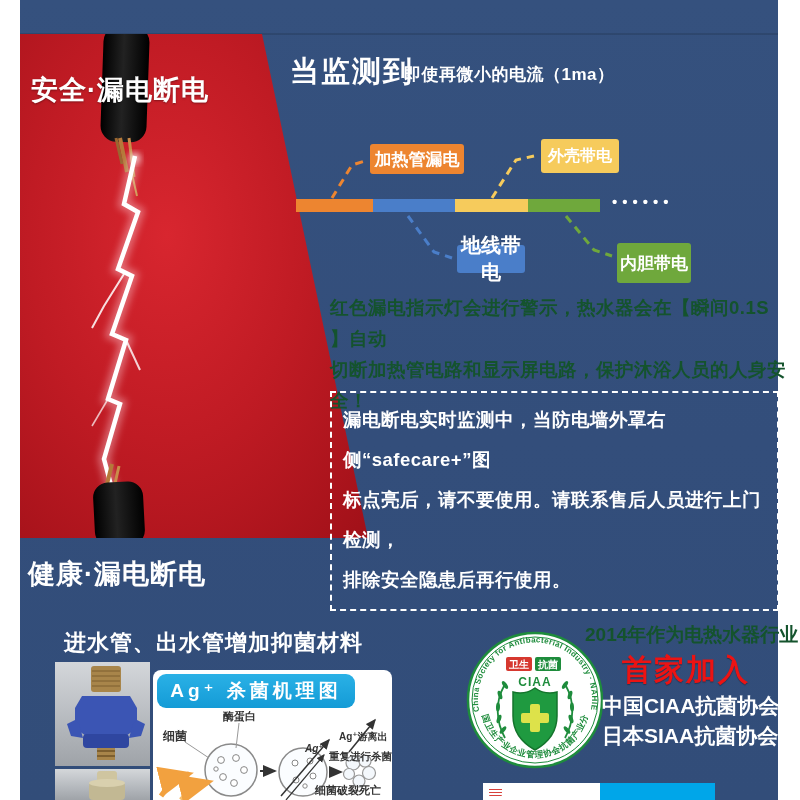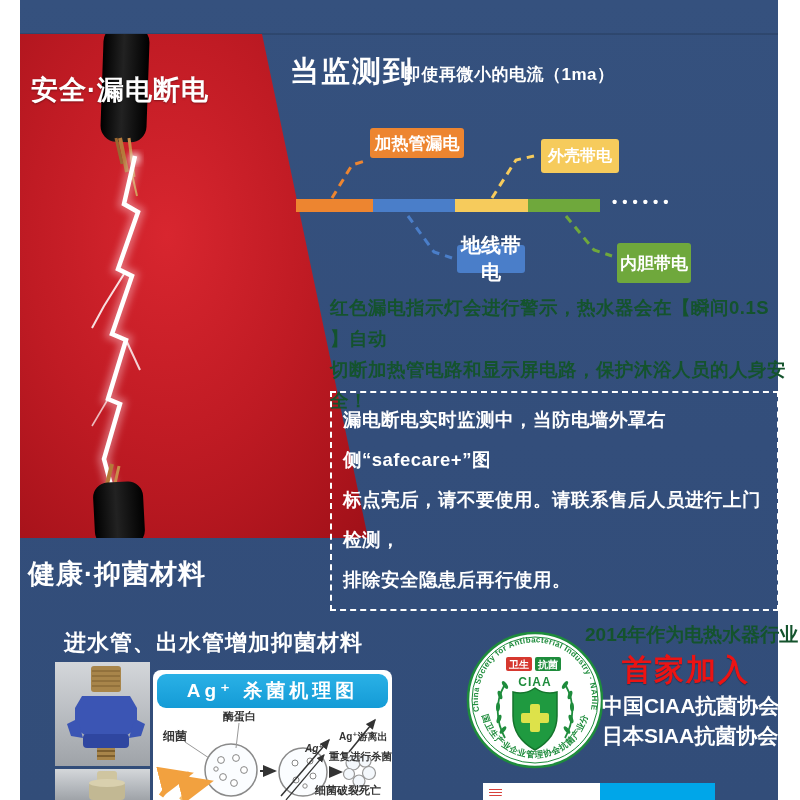--- a/index.html
+++ b/index.html
@@ -16,37 +16,37 @@
   .monitor-sub{position:absolute;left:404px;top:63px;color:#fff;font-size:17px;font-weight:bold;letter-spacing:.5px;}
   .flow-bar{position:absolute;left:296px;top:199px;height:13px;display:flex;}
   .flow-bar .seg{height:13px;}
   .seg-heater{width:77px;background:#ed8530;}
   .seg-ground{width:82px;background:#4a7ec9;}
   .seg-shell{width:73px;background:#f6cb5c;}
   .seg-tank{width:72px;background:#6fa83c;}
   .flow-dots{position:absolute;left:612px;top:193px;color:#fff;font-size:15px;letter-spacing:5px;font-weight:bold;}
   .flow-label{position:absolute;color:#fff;font-weight:bold;text-align:center;border-radius:3px;
               display:flex;align-items:center;justify-content:center;}
-  .lbl-heater{left:370px;top:128px;width:94px;height:30px;font-size:17px;background:#ed8530;}
+  .lbl-heater{left:370px;top:144px;width:94px;height:30px;font-size:17px;background:#ed8530;}
   .lbl-shell{left:541px;top:139px;width:78px;height:34px;font-size:16px;background:#f6cb5c;}
   .lbl-ground{left:457px;top:245px;width:68px;height:28px;font-size:20px;background:#4a7ec9;}
   .lbl-tank{left:617px;top:243px;width:74px;height:40px;font-size:17px;background:#6fa83c;}
   .connectors{position:absolute;left:290px;top:130px;width:488px;height:160px;pointer-events:none;}
   .warning{position:absolute;left:330px;top:292px;width:460px;color:#14532d;font-size:18.5px;
            font-weight:bold;line-height:31px;white-space:pre-line;letter-spacing:.5px;}
   .notice-box{position:absolute;left:330px;top:391px;width:423px;border:2px dashed #fff;
            padding:7px 11px 9px 11px;}
   .notice-text{color:#fff;font-size:18.5px;font-weight:bold;line-height:40px;white-space:pre-line;letter-spacing:.5px;}
   .health-title{position:absolute;left:28px;top:556px;color:#fff;font-size:27px;font-weight:bold;letter-spacing:1px;}
   .health-subtitle{position:absolute;left:64px;top:628px;color:#fff;font-size:22px;font-weight:bold;letter-spacing:1px;}
   .photo-card{position:absolute;background:linear-gradient(180deg,#d4d7da 0%,#b4b8bd 60%,#9fa3a8 100%);}
   .photo-1{left:55px;top:662px;width:95px;height:104px;}
   .photo-2{left:55px;top:769px;width:95px;height:31px;}
   .ag-panel{position:absolute;left:153px;top:670px;width:239px;height:130px;background:#fff;border-radius:8px 8px 0 0;}
-  .ag-header{position:absolute;left:4px;top:4px;width:231px;height:34px;background:linear-gradient(180deg,#2ab1e6,#149bd6);
+  .ag-header{position:absolute;left:4px;top:4px;width:198px;height:34px;background:linear-gradient(180deg,#2ab1e6,#149bd6);
              border-radius:9px;color:#fff;font-size:19px;font-weight:bold;letter-spacing:4px;
              display:flex;align-items:center;justify-content:center;}
   .ag-body{position:absolute;left:0;top:38px;width:239px;height:92px;}
   .badge{position:absolute;left:465px;top:630px;width:140px;height:140px;}
   .claim-line1{position:absolute;left:585px;top:622px;color:#14532d;font-size:19px;font-weight:bold;}
   .claim-highlight{position:absolute;left:622px;top:650px;color:#ec1313;font-size:30px;font-weight:bold;letter-spacing:2px;text-shadow:0 1px 1px rgba(0,0,0,.3);}
   .claim-line2{position:absolute;left:602px;top:692px;color:#fff;font-size:21px;font-weight:bold;}
   .claim-line3{position:absolute;left:602px;top:722px;color:#fff;font-size:21px;font-weight:bold;}
   .cert-white{position:absolute;left:483px;top:783px;width:117px;height:17px;background:#fff;}
   .cert-redmark{position:absolute;left:6px;top:4px;width:13px;height:9px;
@@ -123,21 +123,21 @@
 
   <div class="warning">红色漏电指示灯会进行警示，热水器会在【瞬间0.1S 】自动
 切断加热管电路和显示屏电路，保护沐浴人员的人身安全！</div>
 
   <div class="notice-box">
     <div class="notice-text">漏电断电实时监测中，当防电墙外罩右侧“safecare+”图
 标点亮后，请不要使用。请联系售后人员进行上门检测，
 排除安全隐患后再行使用。</div>
   </div>
 
-  <div class="health-title">健康·抑菌材料</div>
+  <div class="health-title">健康·漏电断电</div>
   <div class="health-subtitle">进水管、出水管增加抑菌材料</div>
 
   <div class="photo-card photo-1">
     <svg width="95" height="104" viewBox="0 0 95 104">
       <rect x="36" y="4" width="30" height="26" rx="3" fill="#a8854a"></rect>
       <g stroke="#7d5f2f" stroke-width="1">
           <line x1="37" y1="9" x2="65" y2="9"></line>
           <line x1="37" y1="14" x2="65" y2="14"></line>
           <line x1="37" y1="19" x2="65" y2="19"></line>
           <line x1="37" y1="24" x2="65" y2="24"></line>

